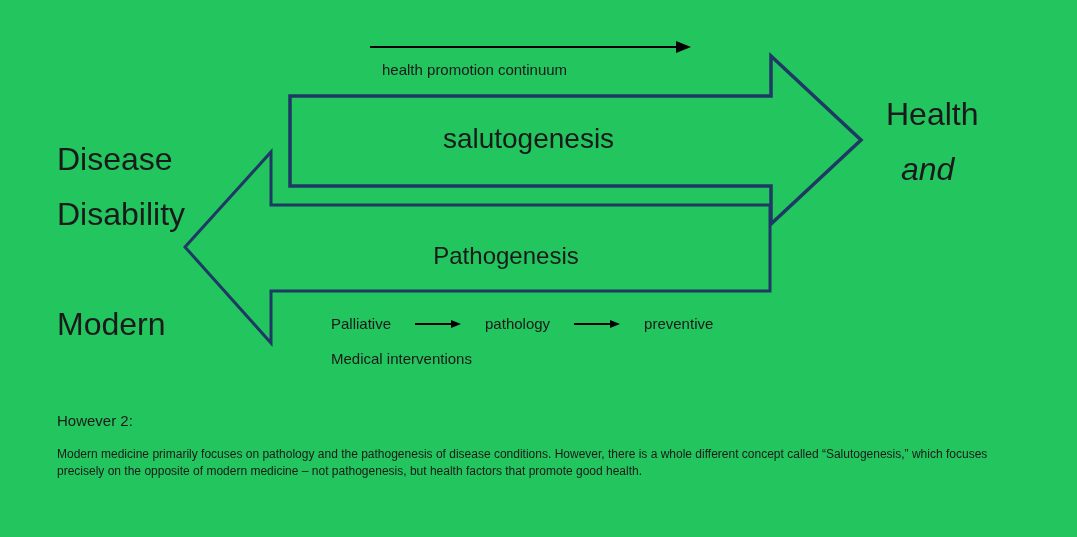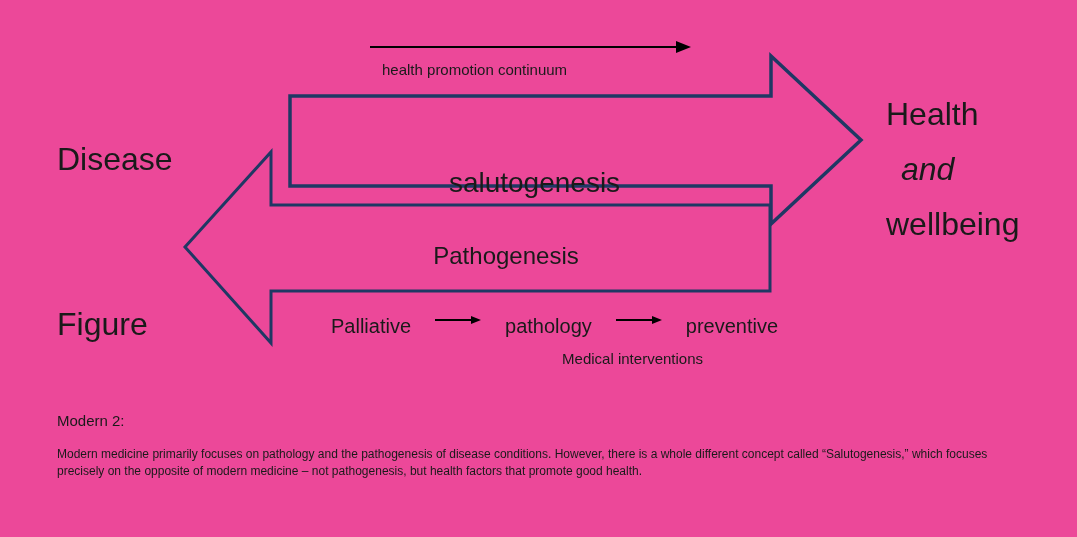--- a/index.html
+++ b/index.html
@@ -5,85 +5,86 @@
   * { margin: 0; padding: 0; box-sizing: border-box; }
   html, body { background: #ffffff; }
   body {
     font-family: "Liberation Sans", sans-serif;
     color: #1a1a1a;
   }
   .page {
     position: relative;
     width: 1077px;
     height: 537px;
-    background: #ec4899;
+    background: #22c55e;
     overflow: hidden;
   }
   .diagram-svg { position: absolute; left: 0; top: 0; }
   .abs { position: absolute; }
   .big-label { font-size: 32px; white-space: nowrap; }
   .arrow-text {
     display: flex;
     align-items: center;
     justify-content: center;
     white-space: nowrap;
   }
   .salutogenesis-text { font-size: 28px; }
   .pathogenesis-text { font-size: 24px; }
   .small-text { font-size: 15px; white-space: nowrap; }
   .interventions-row {
     display: flex;
+    align-items: center;
     gap: 24px;
-    font-size: 20px;
+    font-size: 15px;
     white-space: nowrap;
   }
-  .interventions-caption { font-size: 15px; text-align: right; }
+  .interventions-caption { font-size: 15px; text-align: left; }
   .figure-label { font-size: 15px; }
   .caption-body { font-size: 12px; line-height: 1.4; }
 </style>
 </head>
 <body>
 
 <div class="page">
 
   <svg class="diagram-svg" width="1077" height="400" viewBox="0 0 1077 400">
     <g>
       <line x1="370" y1="47" x2="676" y2="47" stroke="#000000" stroke-width="2"></line>
       <polygon points="676,41 691,47 676,53" fill="#000000"></polygon>
     </g>
     <polygon points="290,96 771,96 771,56 861,140 771,224 771,186 290,186" fill="none" stroke="#1f3864" stroke-width="3.5" stroke-linejoin="miter"></polygon>
     <polygon points="185,247 271,152 271,205 770,205 770,291 271,291 271,343" fill="none" stroke="#1f3864" stroke-width="3" stroke-linejoin="miter"></polygon>
   </svg>
 
   <div class="abs small-text" style="left:382px; top:61px;">health promotion continuum</div>
 
-  <div class="abs arrow-text salutogenesis-text" style="left:294px; top:98px; width:481px; height:82px;margin-top:44px;">salutogenesis</div>
+  <div class="abs arrow-text salutogenesis-text" style="left:288px; top:98px; width:481px; height:82px;">salutogenesis</div>
 
   <div class="abs arrow-text pathogenesis-text" style="left:271px; top:207px; width:470px; height:98px;">Pathogenesis</div>
 
   <div class="abs big-label" style="left:57px; top:141px;">Disease</div>
-  <div class="abs big-label" style="left:57px; top:306px;">Figure</div>
+  <div class="abs big-label" style="left:57px; top:196px;">Disability</div>
+  <div class="abs big-label" style="left:57px; top:306px;">Modern</div>
 
   <div class="abs big-label" style="left:886px; top:96px;">Health</div>
   <div class="abs big-label" style="left:901px; top:151px;font-style:italic;">and</div>
-  <div class="abs big-label" style="left:886px; top:206px;">wellbeing</div>
 
   <div class="abs interventions-row" style="left:331px; top:315px;">
     <span>Palliative</span>
     <svg width="46" height="10" viewBox="0 0 46 10">
       <line x1="0" y1="5" x2="36" y2="5" stroke="#000000" stroke-width="1.8"></line>
       <polygon points="36,1 46,5 36,9" fill="#000000"></polygon>
     </svg>
     <span>pathology</span>
     <svg width="46" height="10" viewBox="0 0 46 10">
       <line x1="0" y1="5" x2="36" y2="5" stroke="#000000" stroke-width="1.8"></line>
       <polygon points="36,1 46,5 36,9" fill="#000000"></polygon>
     </svg>
     <span>preventive</span>
   </div>
 
   <div class="abs interventions-caption" style="left:331px; top:350px; width:372px;">Medical interventions</div>
 
-  <div class="abs figure-label" style="left:57px; top:412px;">Modern 2:</div>
+  <div class="abs figure-label" style="left:57px; top:412px;">However 2:</div>
 
   <div class="abs caption-body" style="left:57px; top:446px; width:968px;">Modern medicine primarily focuses on pathology and the pathogenesis of disease conditions. However, there is a whole different concept called “Salutogenesis,” which focuses precisely on the opposite of modern medicine – not pathogenesis, but health factors that promote good health.</div>
 
 </div>
 
 </body></html>

